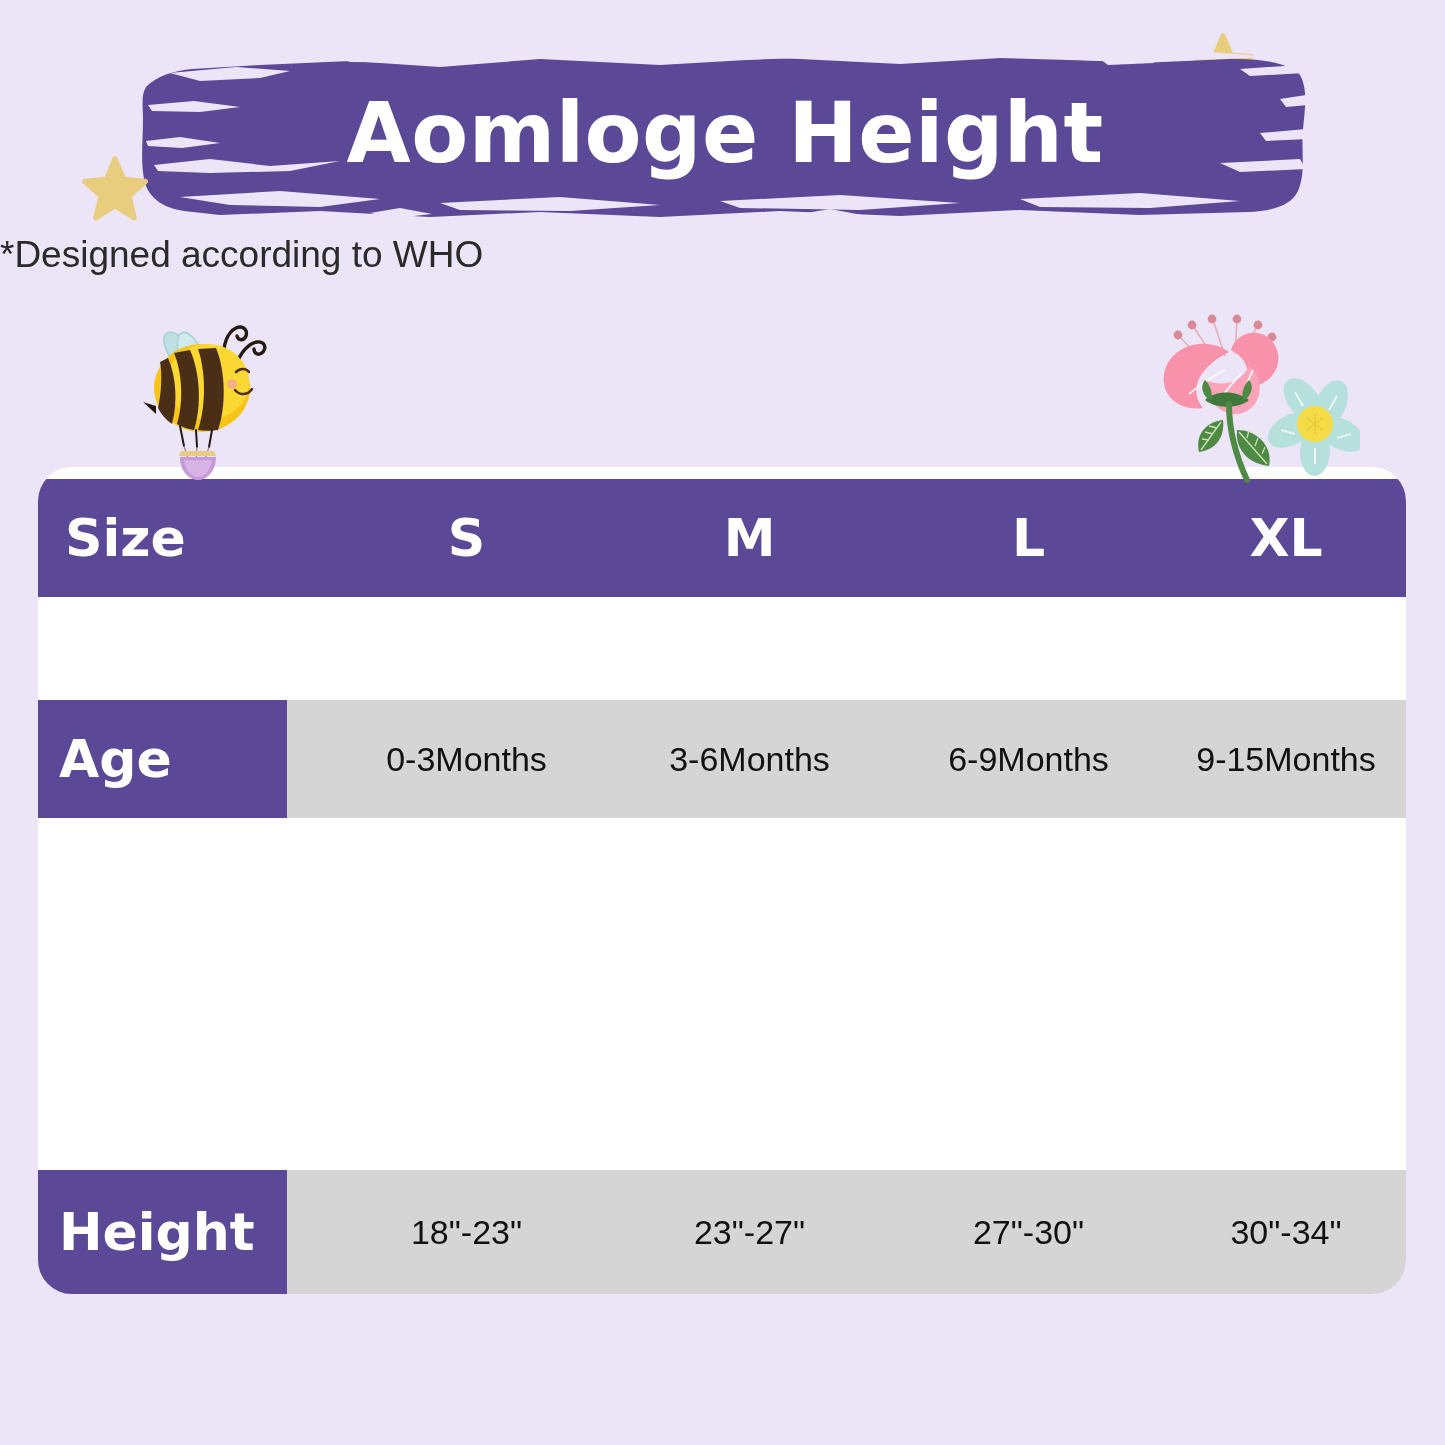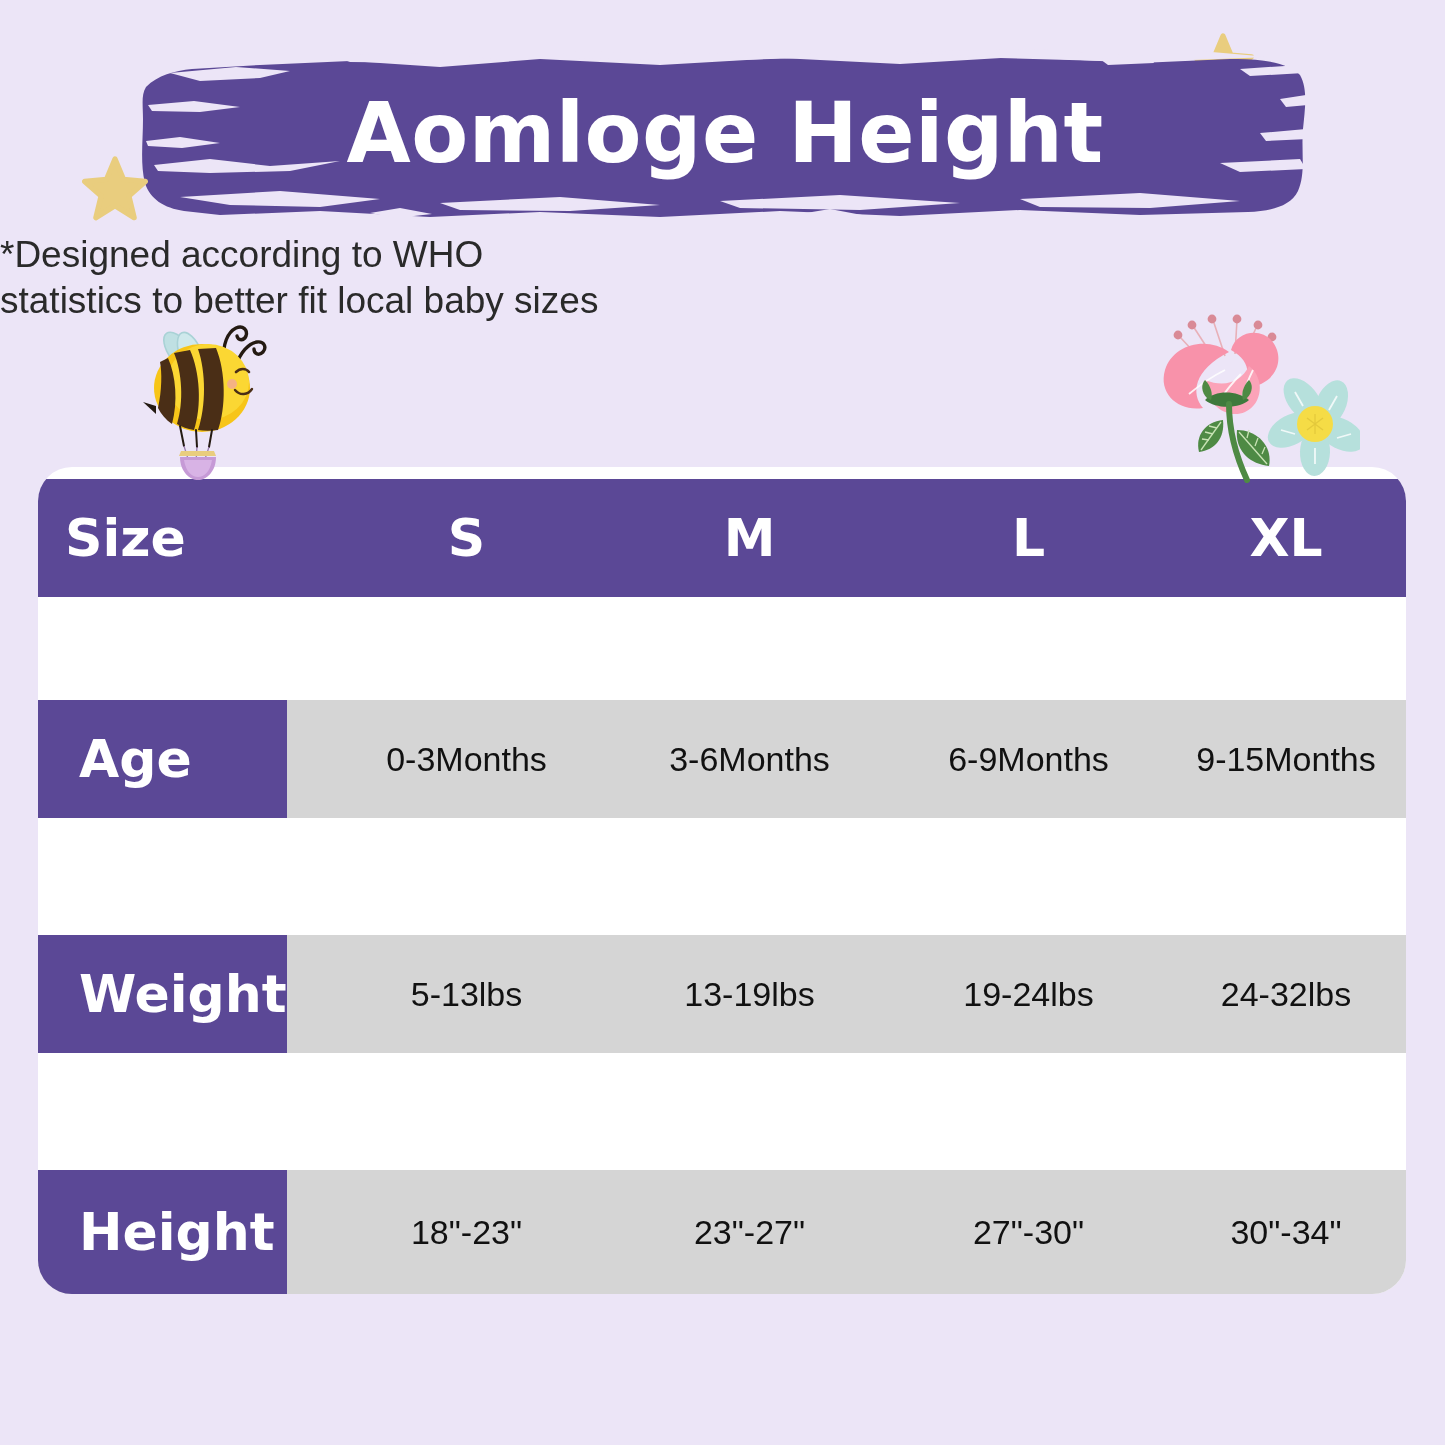--- a/index.html
+++ b/index.html
@@ -143,21 +143,21 @@
   }
   .trow .rowlabel {
     position: absolute;
     left: 0;
     top: 0;
     width: 249px;
     height: 118px;
     background: #5b4896;
     display: flex;
     align-items: center;
-    padding-left: 41px;
+    padding-left: 21px;
     box-sizing: border-box;
   }
   .rowlabel span {
     color: #ffffff;
     font-family: "DejaVu Sans", sans-serif;
     font-weight: bold;
     font-size: 52px;
     line-height: 1;
   }
 
@@ -250,21 +250,20 @@
       <path d="M660,169 L690,164 L722,170 L686,174 Z"></path>
       <path d="M1100,24 L1160,20 L1164,28 L1110,31 Z"></path>
       <path d="M960,14 L1010,10 L1014,18 L968,20 Z"></path>
     </g>
   </svg>
   <div class="banner-title">Aomloge Height</div>
 </div>
 
 <div class="subtitle">
   <span class="line">*Designed according to WHO</span>
-  <span class="line">statistics to better fit local baby sizes</span>
 </div>
 
 <svg class="bee" viewBox="0 0 150 170">
 
   <path d="M88,52 C86,34 92,22 100,18 C107,15 112,20 110,26 C108,31 102,31 101,26" fill="none" stroke="#241a12" stroke-width="3.4" stroke-linecap="round"></path>
   <path d="M99,58 C104,42 113,33 121,32 C128,31 131,37 127,42 C123,46 118,44 118,39" fill="none" stroke="#241a12" stroke-width="3.4" stroke-linecap="round"></path>
 
   <ellipse cx="44" cy="42" rx="11" ry="23" transform="rotate(-36 44 42)" fill="#bfe0e3" stroke="#a9d2d6" stroke-width="1.6"></ellipse>
   <ellipse cx="55" cy="45" rx="11" ry="24" transform="rotate(-22 55 45)" fill="#cfe9ec" stroke="#a9d2d6" stroke-width="1.6"></ellipse>
 
@@ -383,30 +382,20 @@
     <div class="band"></div>
     <div class="rowlabel">
       <span>Age</span>
     </div>
     <div class="cell col-s">0-3Months</div>
     <div class="cell col-m">3-6Months</div>
     <div class="cell col-l">6-9Months</div>
     <div class="cell col-xl">9-15Months</div>
   </div>
 
-  <div class="trow" style="top:468px;">
-    <div class="band"></div>
-    <div class="rowlabel">
-      <span>Weight</span>
-    </div>
-    <div class="cell col-s">5-13lbs</div>
-    <div class="cell col-m">13-19lbs</div>
-    <div class="cell col-l">19-24lbs</div>
-    <div class="cell col-xl">24-32lbs</div>
-  </div>
 
   <div class="trow" style="top:703px; height:124px;">
     <div class="band" style="height:124px;"></div>
     <div class="rowlabel" style="height:124px;">
       <span>Height</span>
     </div>
     <div class="cell col-s" style="height:124px;">18"-23"</div>
     <div class="cell col-m" style="height:124px;">23"-27"</div>
     <div class="cell col-l" style="height:124px;">27"-30"</div>
     <div class="cell col-xl" style="height:124px;">30"-34"</div>

